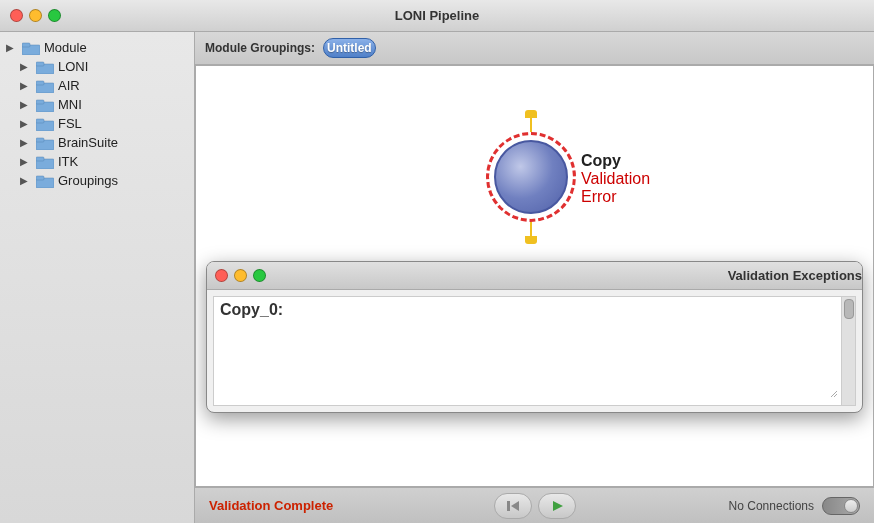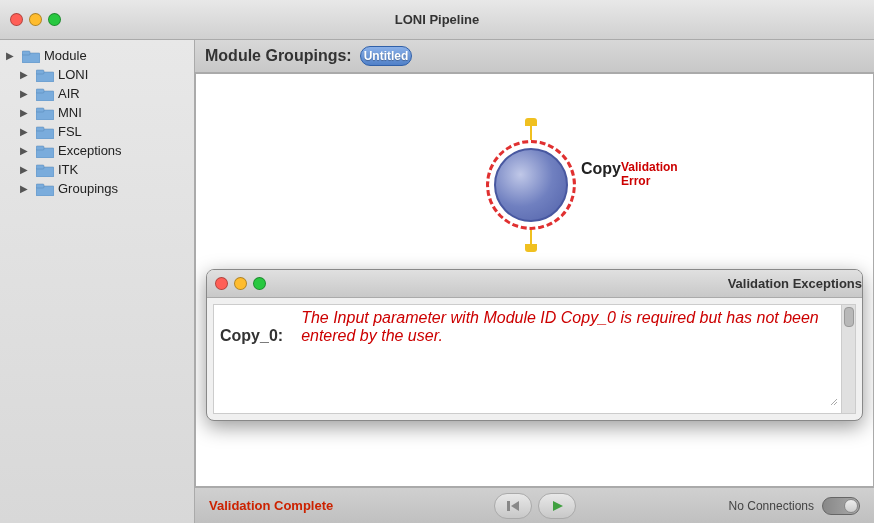--- a/index.html
+++ b/index.html
@@ -9,21 +9,21 @@
       width: 874px;
       height: 523px;
       overflow: hidden;
       display: flex;
       flex-direction: column;
     }
 
     
     .title-bar {
       background: linear-gradient(to bottom, #e8e8e8, #d0d0d0);
-      height: 40px;
+      height: 32px;
       display: flex;
       align-items: center;
       justify-content: center;
       border-bottom: 1px solid #aaa;
       position: relative;
       flex-shrink: 0;
     }
     .title-bar-buttons {
       position: absolute;
       left: 10px;
@@ -100,21 +100,21 @@
     
     .tab-bar {
       background: linear-gradient(to bottom, #d8d8d8, #c8c8c8);
       padding: 6px 10px;
       display: flex;
       align-items: center;
       border-bottom: 1px solid #aaa;
       flex-shrink: 0;
     }
     .tab-label {
-      font-size: 16px;
+      font-size: 12px;
       color: #333;
       margin-right: 8px;
       font-weight: bold;
     }
     .tab-pill {
       background: linear-gradient(to bottom, #8ab0e8, #5080c8);
       border-radius: 10px;
       padding: 2px 3px;
       font-size: 12px;
       color: white;
@@ -179,34 +179,34 @@
     .module-circle {
       position: absolute;
       top: 8px; left: 8px;
       width: 74px; height: 74px;
       border-radius: 50%;
       background: radial-gradient(circle at 35% 35%, #c0c8e8, #7080c0, #5060a8);
       border: 2px solid #4858a0;
     }
     .module-label-area {
       display: flex;
-      flex-direction: row;
+      flex-direction: column;
       position: absolute;
       left: 95px;
       top: 20px;
     }
     .module-name {
       font-size: 16px;
       font-weight: bold;
       color: #222;
     }
     .module-error {
-      font-size: 12px;
+      font-size: 16px;
       color: #cc0000;
-      font-weight: bold;
+      font-weight: normal;
     }
     .module-connector-bottom {
       width: 2px;
       height: 16px;
       background: #f0c020;
       position: relative;
     }
     .module-connector-bottom::after {
       content: '';
       position: absolute;
@@ -401,21 +401,21 @@
     </div>
 
     <div class="sidebar-item" style="padding-left: 20px;">
       <span class="arrow">▶</span>
       <span class="folder-icon">
         <svg class="folder-svg" viewBox="0 0 18 14">
           <rect x="0" y="4" width="18" height="10" rx="1" fill="#7aacdc" stroke="#5585b5" stroke-width="0.5"></rect>
           <rect x="0" y="2" width="8" height="4" rx="1" fill="#7aacdc" stroke="#5585b5" stroke-width="0.5"></rect>
         </svg>
       </span>
-      <span>Exceptions</span>
+      <span>BrainSuite</span>
     </div>
 
     <div class="sidebar-item" style="padding-left: 20px;">
       <span class="arrow">▶</span>
       <span class="folder-icon">
         <svg class="folder-svg" viewBox="0 0 18 14">
           <rect x="0" y="4" width="18" height="10" rx="1" fill="#7aacdc" stroke="#5585b5" stroke-width="0.5"></rect>
           <rect x="0" y="2" width="8" height="4" rx="1" fill="#7aacdc" stroke="#5585b5" stroke-width="0.5"></rect>
         </svg>
       </span>
@@ -464,21 +464,20 @@
           <div class="dialog-title-bar-buttons">
             <div class="tb-btn tb-close"></div>
             <div class="tb-btn tb-min"></div>
             <div class="tb-btn tb-max"></div>
           </div>
           <span class="dialog-title">Validation Exceptions</span>
         </div>
         <div style="position:relative; margin: 6px; background: white; border: 1px solid #ccc; min-height: 110px;">
           <div class="exception-row" style="padding: 4px 6px; padding-right: 20px;">
             <span class="exception-id">Copy_0:</span>
-            <span class="exception-msg">The Input parameter with Module ID Copy_0 is required but has not been entered by the user.</span>
           </div>
 
           <div style="position:absolute; right:0; top:0; bottom:0; width:14px; background:#e0e0e0; border-left:1px solid #ccc;">
             <div style="width:10px; height:20px; background:#b8b8b8; border-radius:4px; border:1px solid #999; margin: 2px auto;"></div>
           </div>
 
           <div style="position:absolute; bottom:2px; right:16px;">
             <svg width="10" height="10">
               <line x1="2" y1="8" x2="8" y2="2" stroke="#aaa" stroke-width="1"></line>
               <line x1="5" y1="8" x2="8" y2="5" stroke="#aaa" stroke-width="1"></line>

